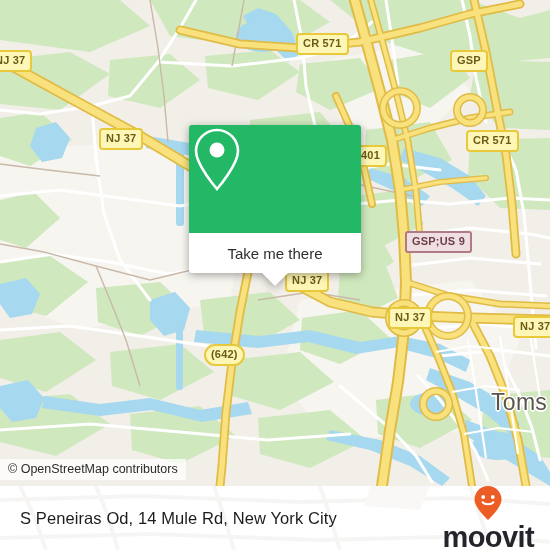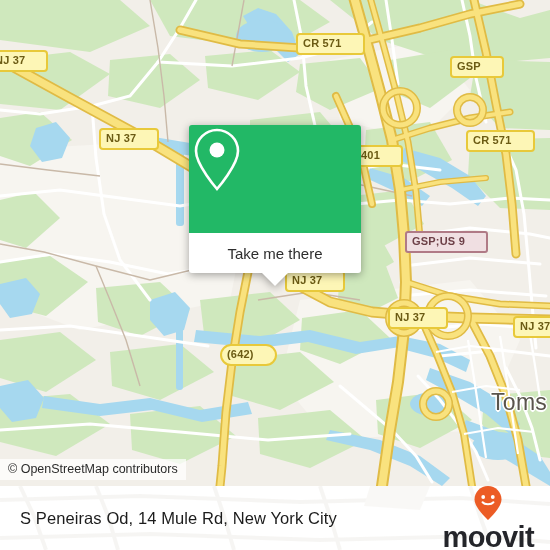--- a/index.html
+++ b/index.html
@@ -18,21 +18,21 @@
   .shield{
     position:absolute;
     background:#fdf6b6;
     border:2px solid #e8c93a;
     border-radius:4px;
     color:#6b5b14;
     font-size:11px;
     font-weight:bold;
     letter-spacing:.2px;
     line-height:1;
-    padding:3px 21px 4px 5px;
+    padding:3px 5px 4px 5px;
     white-space:nowrap;
     font-family:"Liberation Sans","DejaVu Sans",sans-serif;
     box-sizing:border-box;
   }
   .shield.pill{
     background:#f0dfe2;
     border:2px solid #b07a86;
     border-radius:3px;
     color:#6d4048;
   }
@@ -299,28 +299,28 @@
           <path d="M468,340 L474,378 L480,418 L486,458"></path>
           <path d="M500,336 L506,374 L512,414 L518,454"></path>
           <path d="M530,334 L536,372 L542,412"></path>
         </g>
       </g>
     </svg>
 
     <div class="shield" style="left:-12px;top:50px;">NJ 37</div>
     <div class="shield" style="left:99px;top:128px;">NJ 37</div>
     <div class="shield" style="left:296px;top:33px;">CR 571</div>
-    <div class="shield" style="left:450px;top:56px;">GSP</div>
+    <div class="shield" style="left:450px;top:50px;">GSP</div>
     <div class="shield" style="left:466px;top:130px;">CR 571</div>
     <div class="shield" style="left:354px;top:145px;">401</div>
     <div class="shield pill" style="left:405px;top:231px;">GSP;US 9</div>
     <div class="shield" style="left:285px;top:270px;">NJ 37</div>
     <div class="shield" style="left:388px;top:307px;">NJ 37</div>
     <div class="shield" style="left:513px;top:316px;">NJ 37</div>
-    <div class="shield" style="left:220px;top:344px;border-radius:11px;">(642)</div>
+    <div class="shield" style="left:204px;top:344px;border-radius:11px;">(642)</div>
 
     <div class="placelabel" style="left:491px;top:389px;">Toms River</div>
 
     <div class="popup">
       <div class="popup-head">
         <svg width="56" height="70" viewBox="0 0 56 70">
           <path d="M28 5 C16.4 5 7 14.4 7 26 C7 40 28 64 28 64 C28 64 49 40 49 26 C49 14.4 39.6 5 28 5 Z" fill="none" stroke="#ffffff" stroke-width="2.6"></path>
           <circle cx="28" cy="25" r="7.5" fill="#ffffff"></circle>
         </svg>
       </div>

